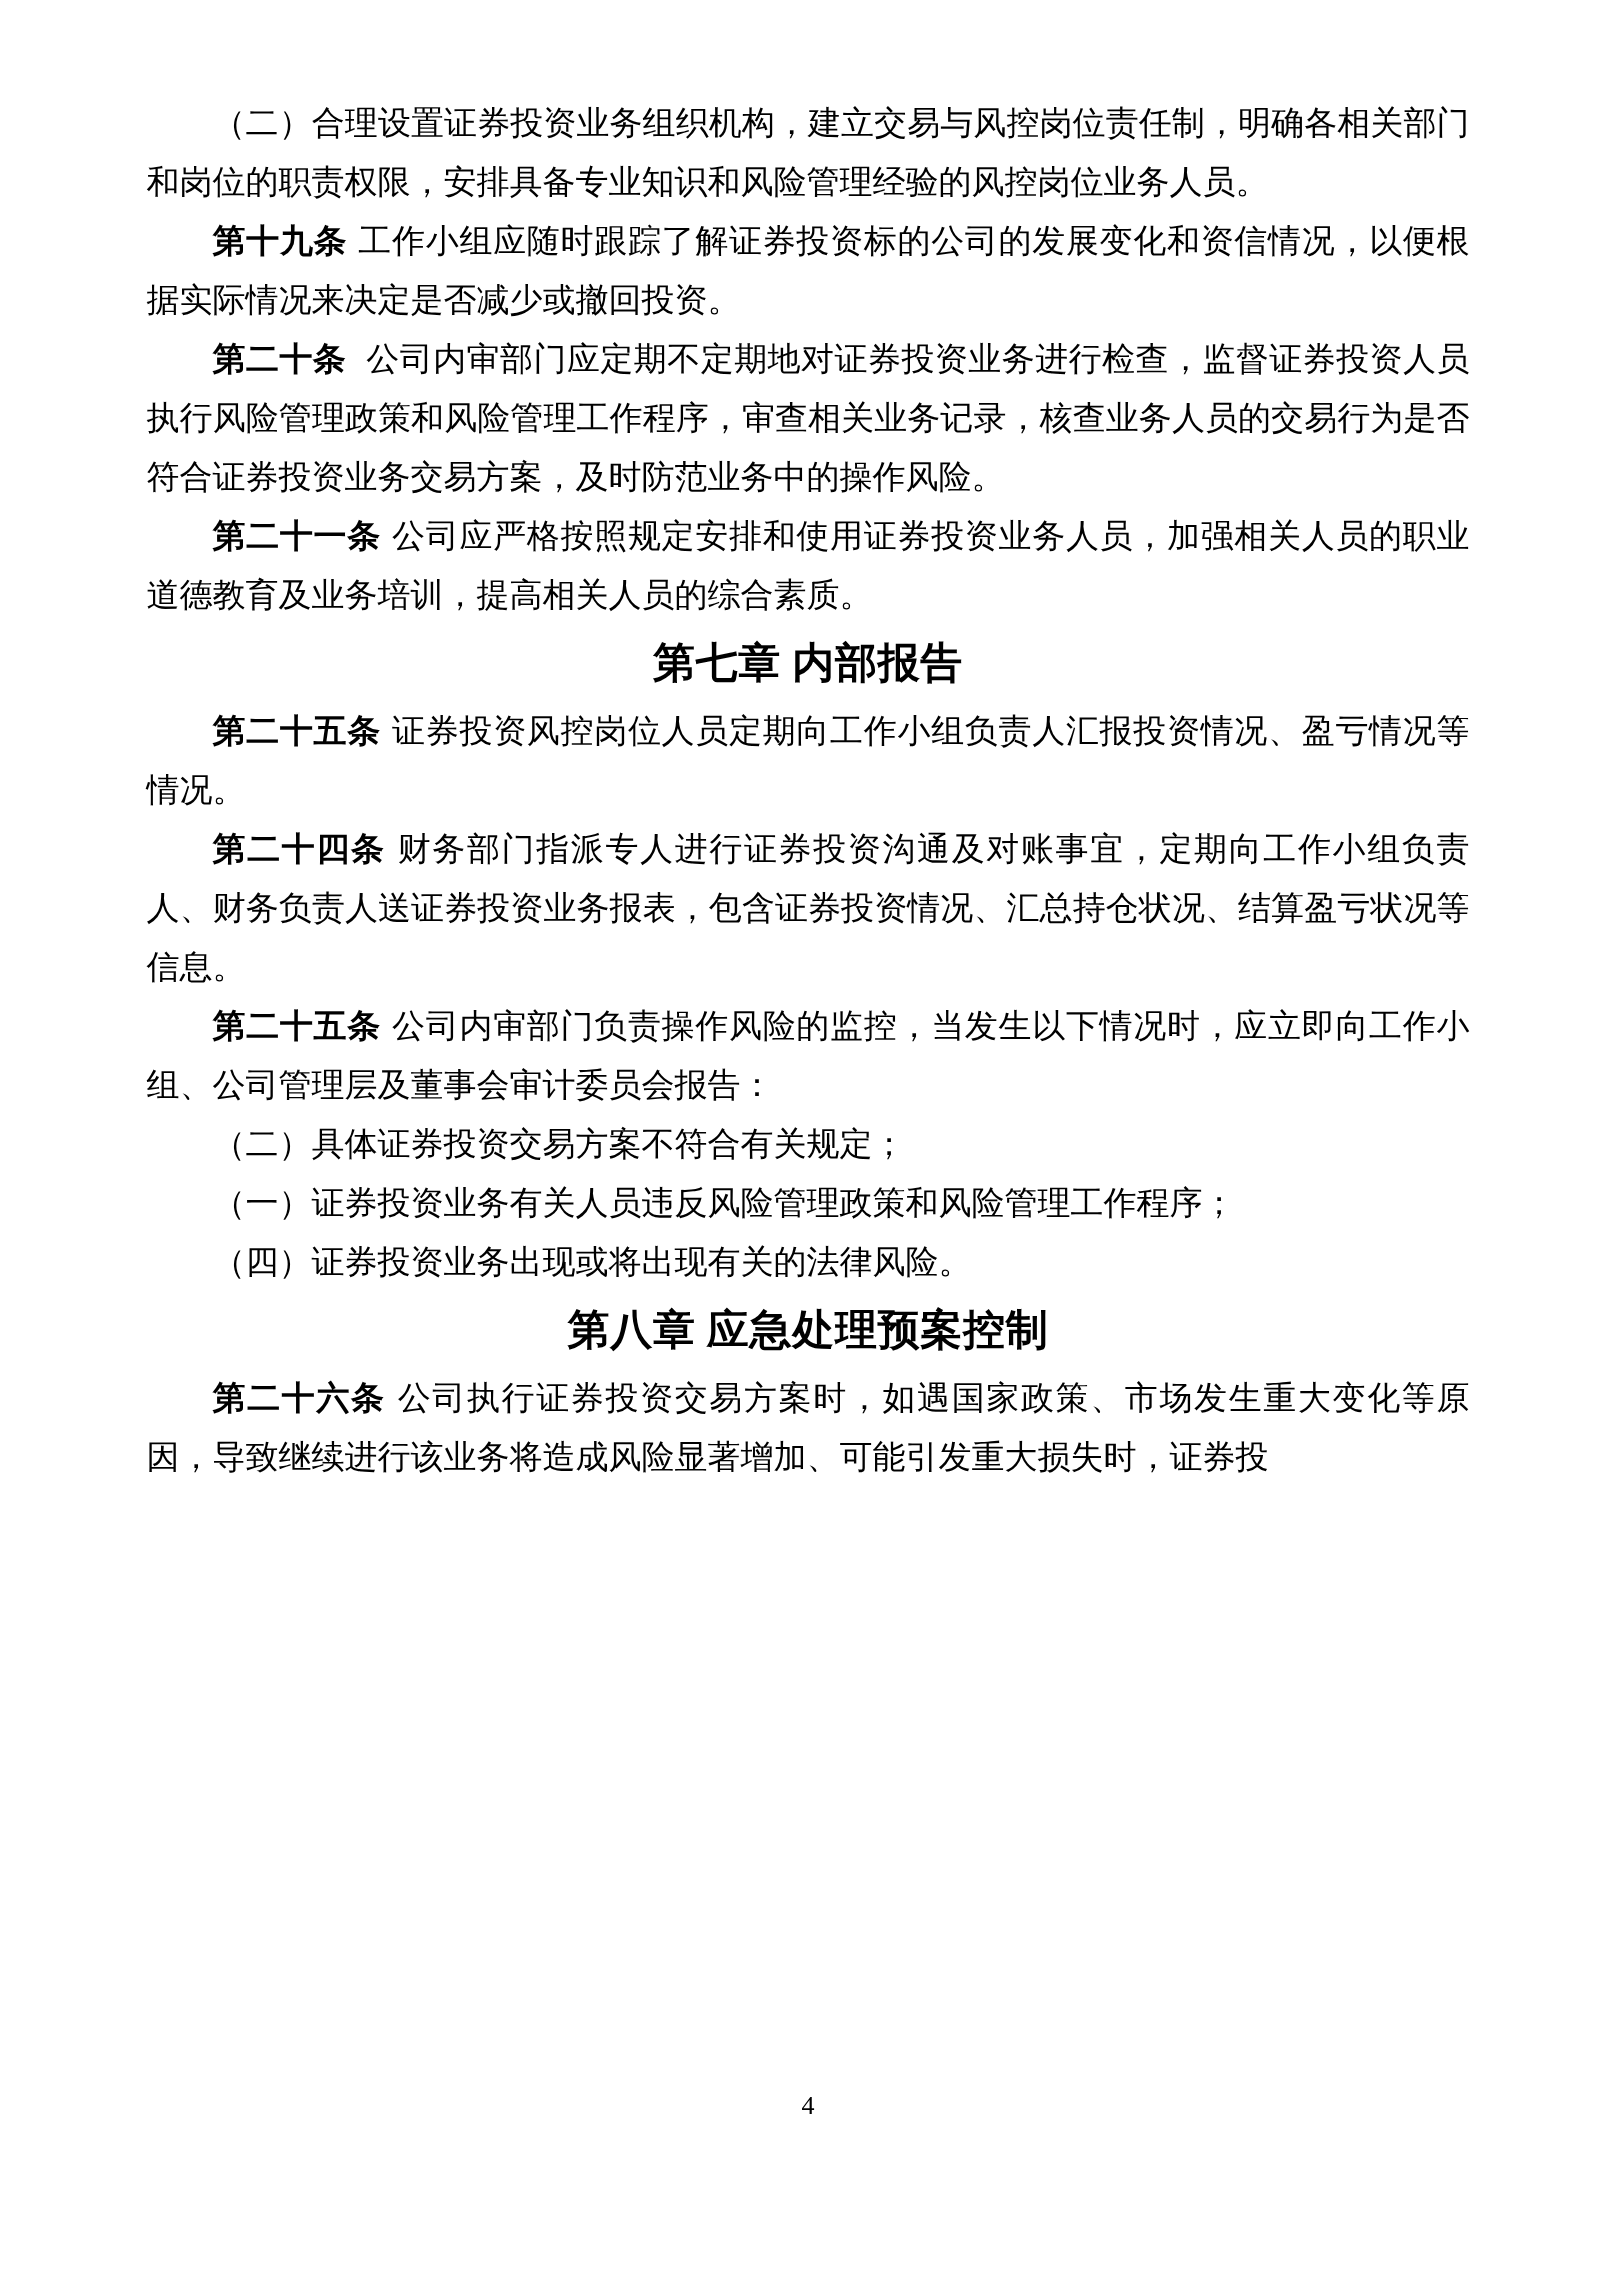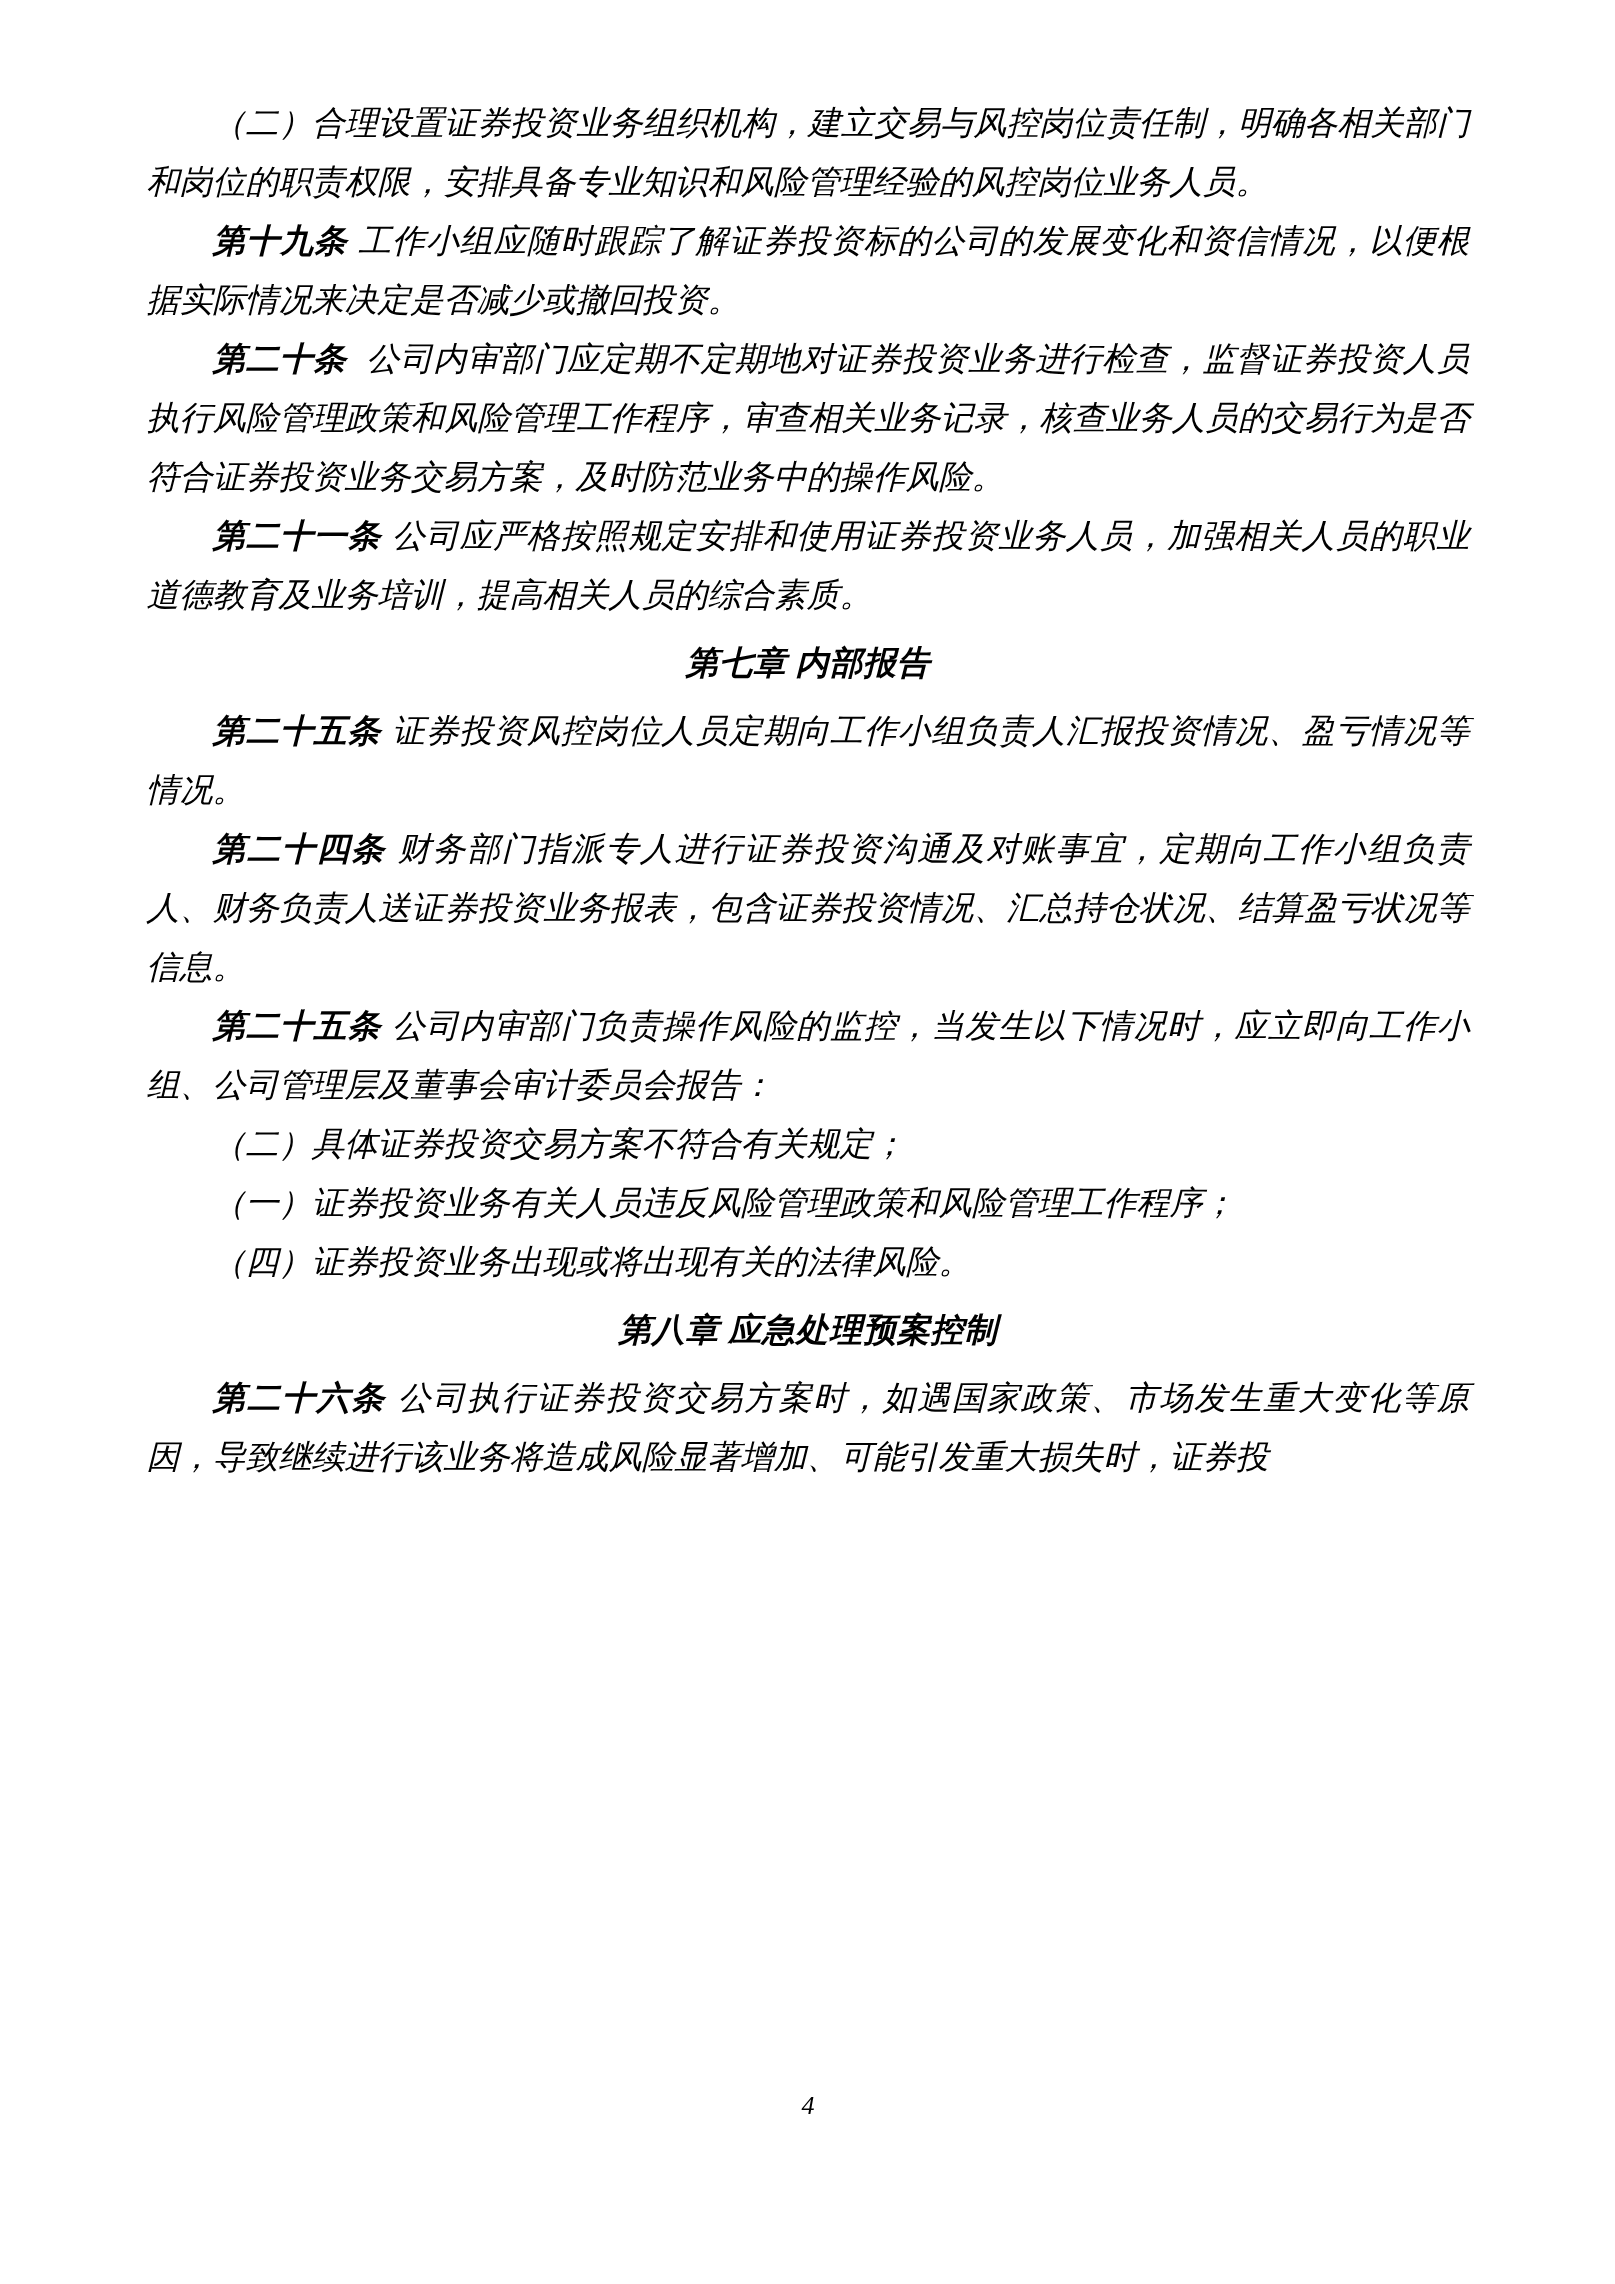--- a/index.html
+++ b/index.html
@@ -10,21 +10,20 @@
   .page {
     position: relative;
     width: 1616px;
     height: 2284px;
     background: #ffffff;
     box-sizing: border-box;
     padding: 94px 146px 0 146px;
     font-family: "Liberation Serif", "DejaVu Serif", serif;
     color: #000000;
     overflow: hidden;
-    font-style: italic;
   }
   .body-area {
     width: 1323px;
     margin: 0 auto;
   }
   
   p.para {
     margin: 0 0 0 0;
     font-size: 33px;
     line-height: 59px;
@@ -46,21 +45,21 @@
   .sp {
     display: inline-block;
     width: 10.4px;
   }
   .sp-wide {
     display: inline-block;
     width: 19.5px;
   }
   h2.chapter {
     margin: 0;
-    font-size: 33px;
+    font-size: 42px;
     line-height: 77px;
     font-weight: bold;
     text-align: center;
     text-indent: 0;
     letter-spacing: 0.7px;
   }
   .footer {
     position: absolute;
     left: 0;
     right: 0;

